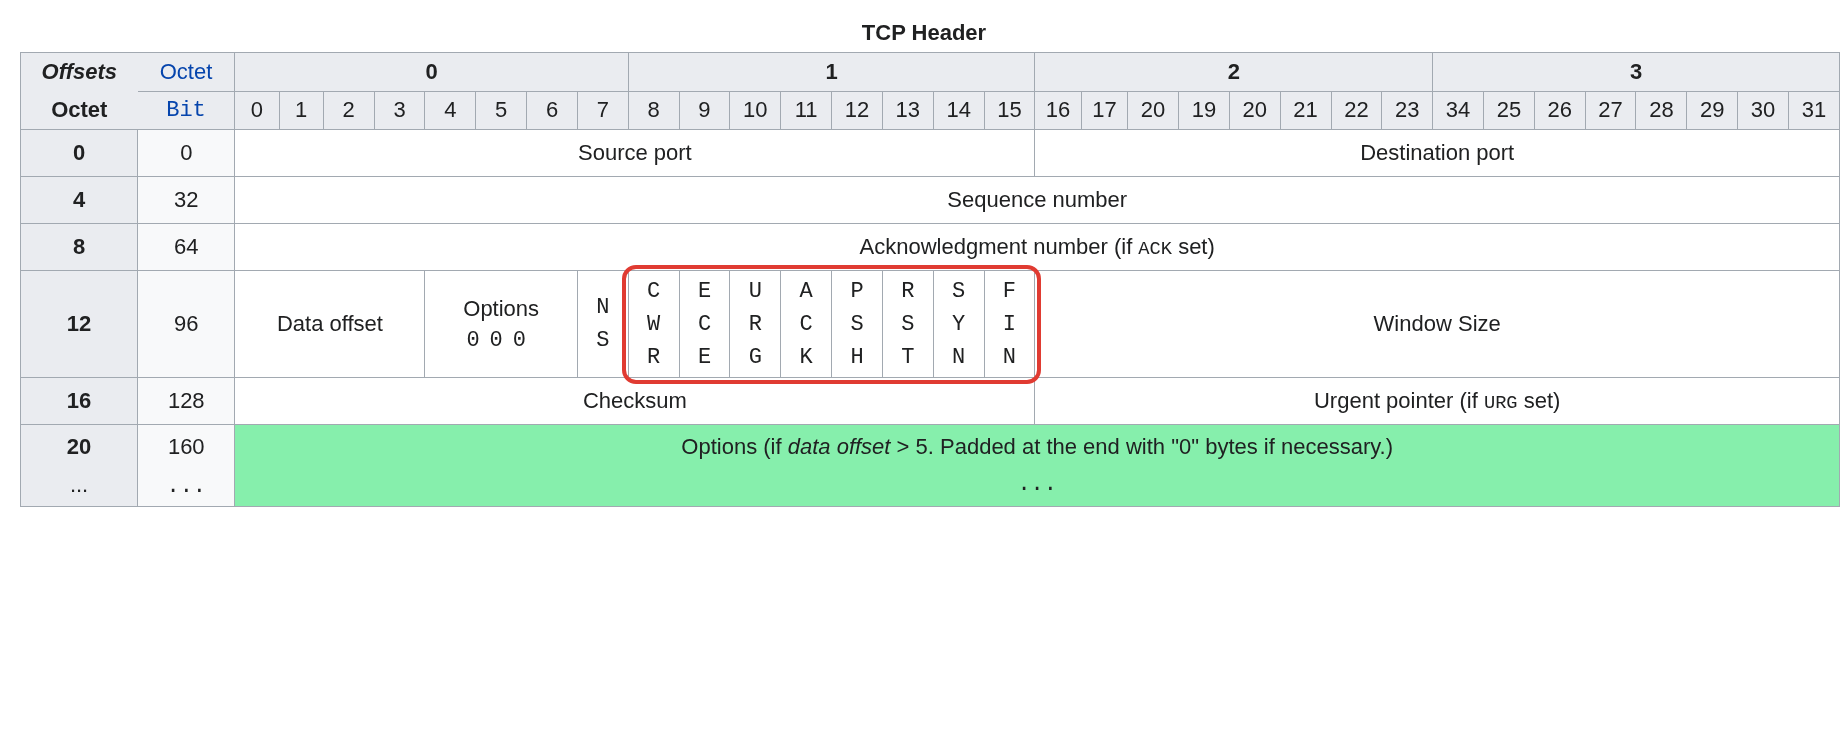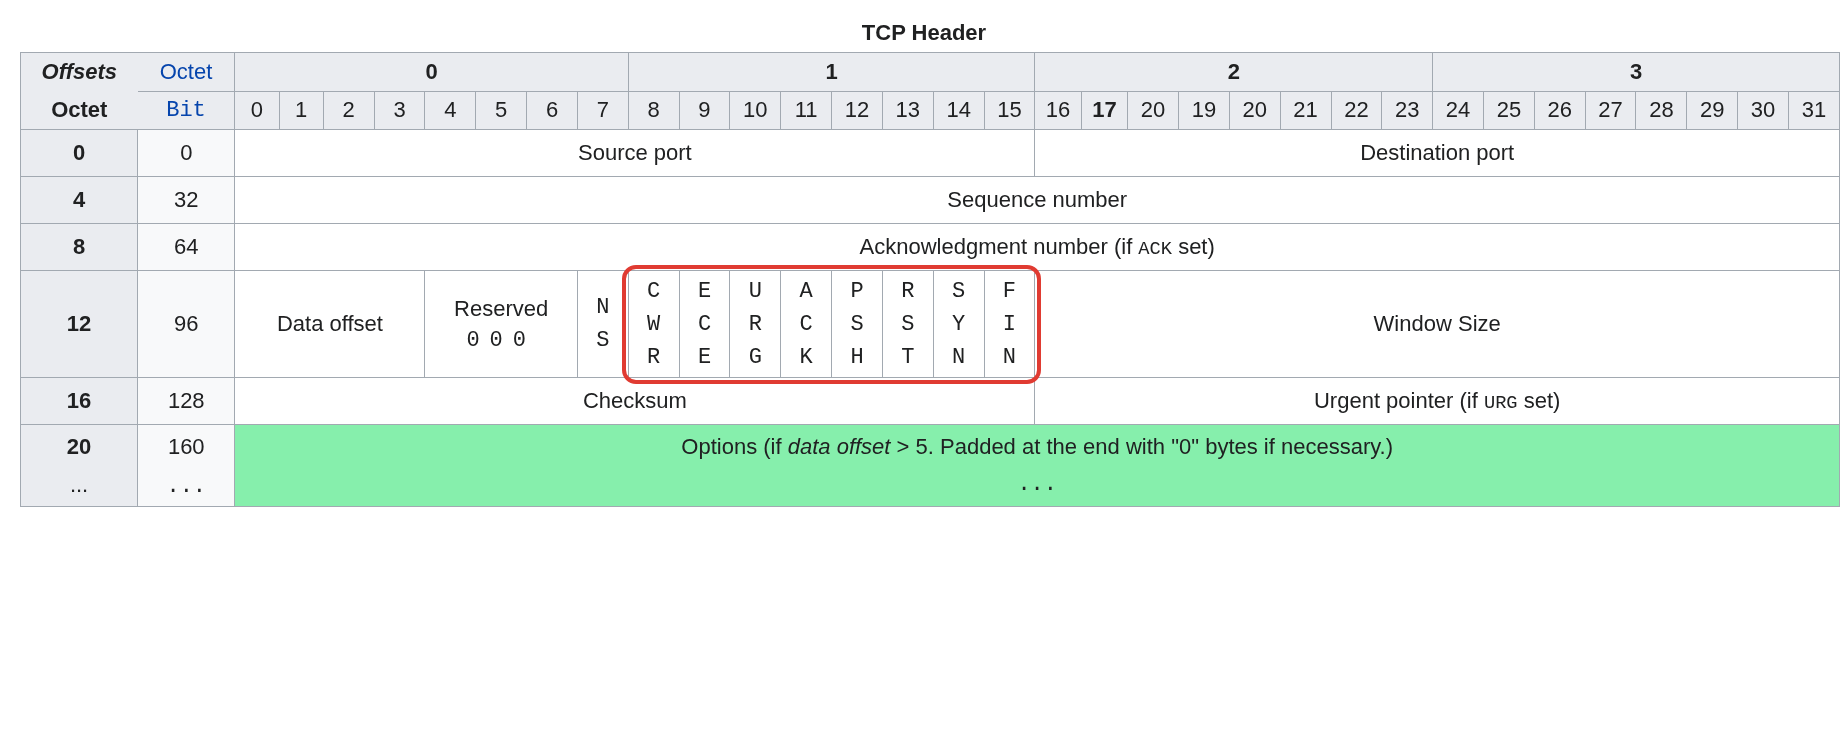--- a/index.html
+++ b/index.html
@@ -125,28 +125,28 @@
     <th style="font-weight:normal;">7</th>
     <th style="font-weight:normal;">8</th>
     <th style="font-weight:normal;">9</th>
     <th style="font-weight:normal;">10</th>
     <th style="font-weight:normal;">11</th>
     <th style="font-weight:normal;">12</th>
     <th style="font-weight:normal;">13</th>
     <th style="font-weight:normal;">14</th>
     <th style="font-weight:normal;">15</th>
     <th style="font-weight:normal;">16</th>
-    <th style="font-weight:bold;">17</th>
+    <th style="font-weight:normal;">17</th>
     <th style="font-weight:normal;">20</th>
     <th style="font-weight:normal;text-align:center;">19</th>
     <th style="font-weight:normal;">20</th>
     <th style="font-weight:normal;">21</th>
     <th style="font-weight:normal;">22</th>
     <th style="font-weight:normal;">23</th>
-    <th style="font-weight:normal;">24</th>
+    <th style="font-weight:normal;">34</th>
     <th style="font-weight:normal;">25</th>
     <th style="font-weight:normal;">26</th>
     <th style="font-weight:normal;">27</th>
     <th style="font-weight:normal;">28</th>
     <th style="font-weight:normal;">29</th>
     <th style="font-weight:normal;">30</th>
     <th style="font-weight:normal;">31</th>
   </tr>
 
   <tr>
@@ -168,21 +168,21 @@
     <td colspan="32">
       <span>Acknowledgment number (if </span><span class="smallcap">ACK</span><span> set)</span>
     </td>
   </tr>
 
   <tr>
     <th style="padding:40px 4px;">12</th>
     <td class="hdr">96</td>
     <td colspan="4">Data offset</td>
     <td colspan="3">
-      <div>Reserved</div>
+      <div>Options</div>
       <div class="reserved-sub" style="margin-top:6px;">000</div>
     </td>
     <td class="flagcol"><span>N</span>
 <span>S</span></td>
     <td class="flagcol" id="flag0"><span>C</span>
 <span>W</span>
 <span>R</span></td>
     <td class="flagcol"><span>E</span>
 <span>C</span>
 <span>E</span></td>

